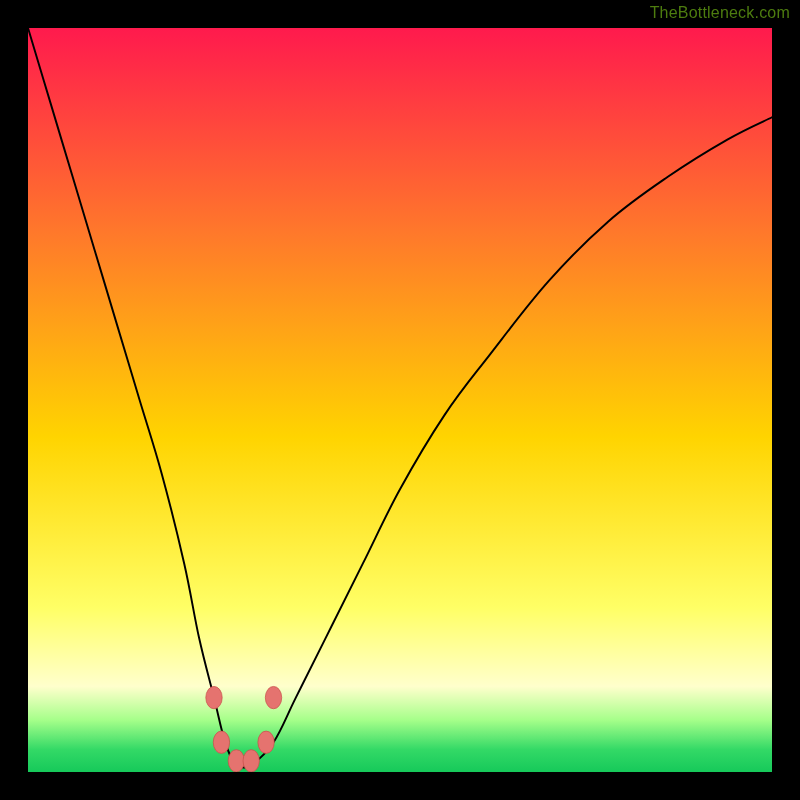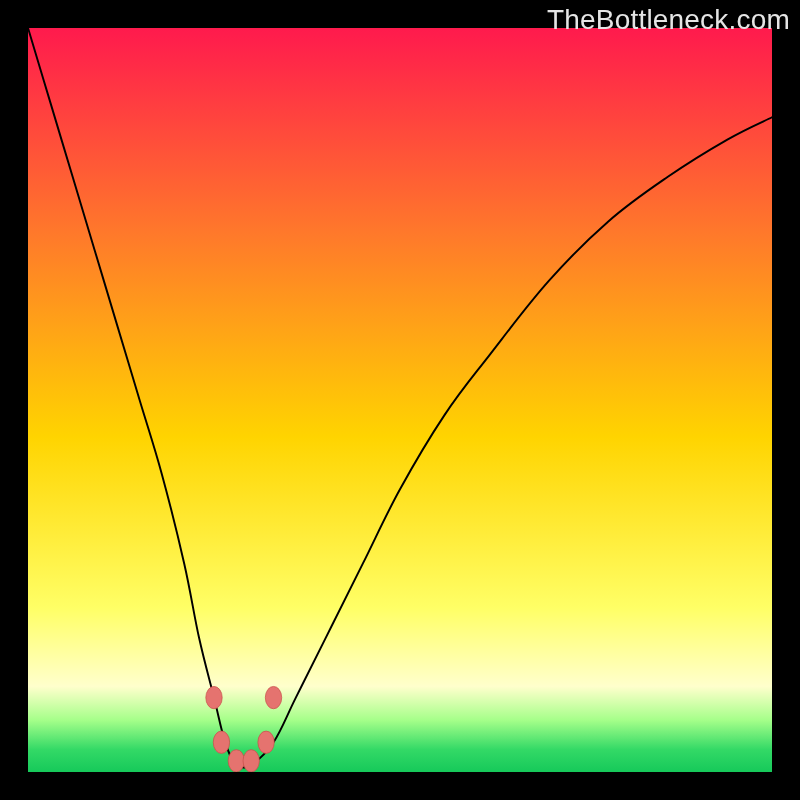--- a/index.html
+++ b/index.html
@@ -29,22 +29,22 @@
     overflow: hidden;
   }
   .gradient-bg {
     position: absolute;
     left: 0; top: 0; width: 100%; height: 100%;
   }
   .watermark {
     position: absolute;
     top: 4px;
     right: 10px;
-    color: #e5e5e5;
-    font-size: 28px;
+    color: #4d7c0f;
+    font-size: 16px;
     font-weight: 500;
     letter-spacing: 0.2px;
     user-select: none;
   }
   svg.curve-layer {
     position: absolute;
     left: 0; top: 0; width: 100%; height: 100%;
     overflow: visible;
   }
 </style>

